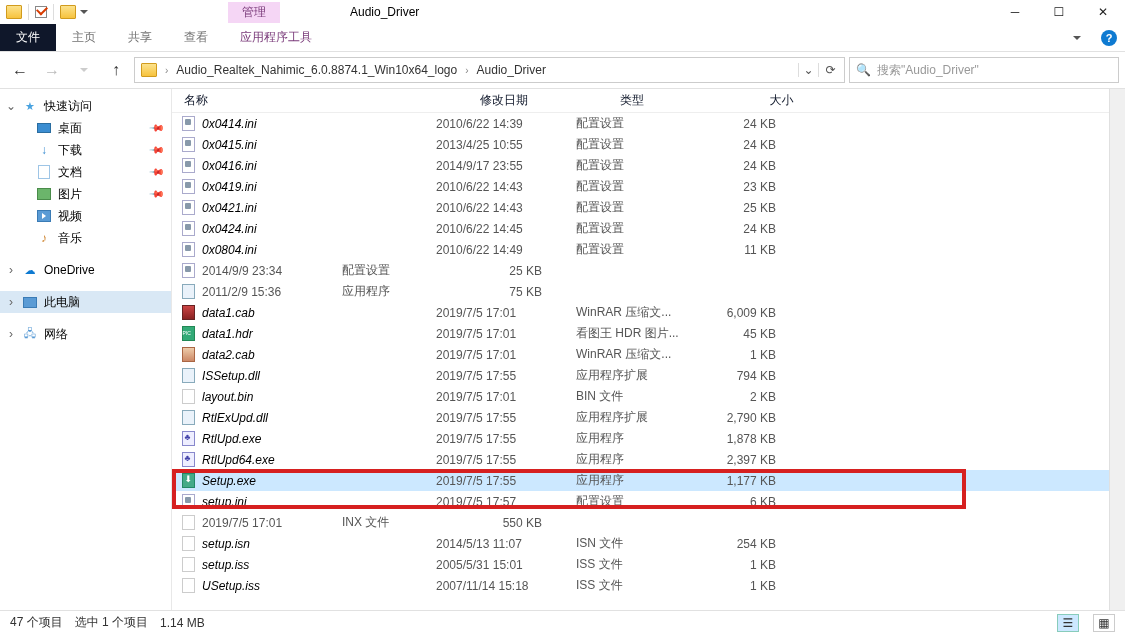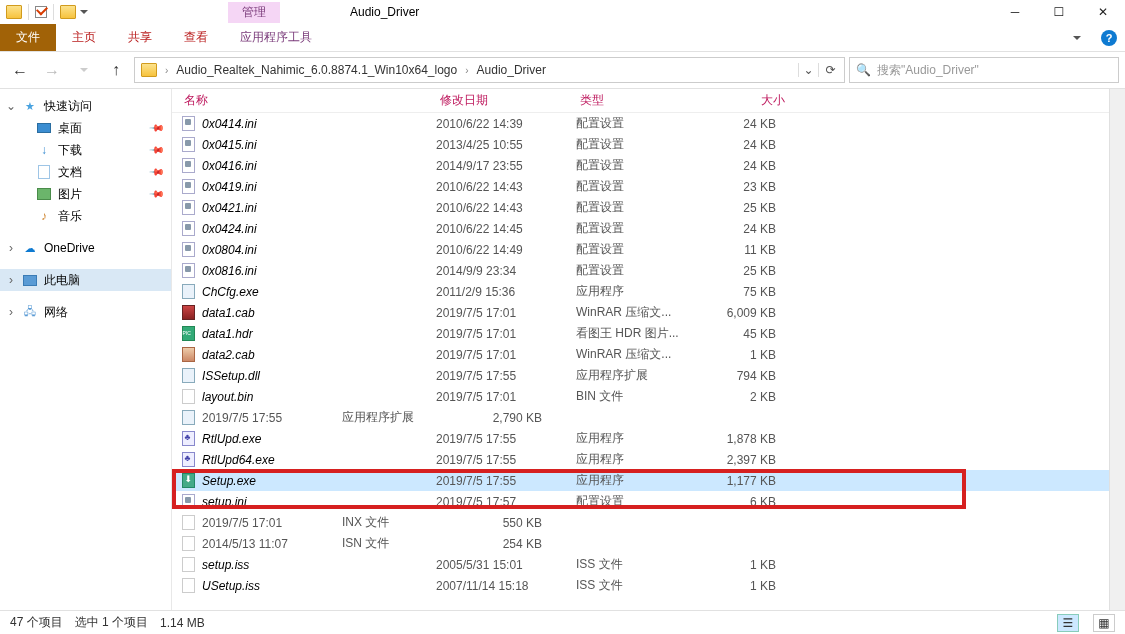--- a/index.html
+++ b/index.html
@@ -9,22 +9,22 @@
 .title-bar .qat .folder-ic { width: 16px; height: 14px; background: linear-gradient(#fce28c,#f7c33e); border: 1px solid #d19b1d; border-radius: 1px; }
 .title-bar .qat .sep { width: 1px; height: 16px; background: #ddd; margin: 0 2px; }
 .title-bar .qat .check { width: 12px; height: 12px; border: 1px solid #888; position: relative; }
 .title-bar .qat .check.on::after { content:""; position:absolute; left:1px; top:-1px; width:8px; height:5px; border-left:2px solid #d83b01; border-bottom:2px solid #d83b01; transform: rotate(-45deg); }
 .title-bar .qat .drop { width: 7px; height: 4px; border-left:4px solid transparent; border-right:4px solid transparent; border-top:4px solid #555; }
 .tab-context { background: #f5d6f5; color:#7a3a7a; padding: 2px 14px; font-size:12px; margin-left: 140px; }
 .title-text { margin-left: 70px; color: #000; font-size: 12px; }
 .win-controls { margin-left: auto; display: flex; }
 .win-controls div { width: 44px; height: 24px; display:flex; align-items:center; justify-content:center; color:#222; }
 .ribbon-tabs { height: 28px; display: flex; align-items: stretch; border-bottom: 1px solid #e1e1e1; }
-.ribbon-tabs .file-tab { background: #a16207; color: #fff; padding: 0 16px; display:flex; align-items:center; }
-.ribbon-tabs .tab { padding: 0 16px; display:flex; align-items:center; color:#b91c1c; }
+.ribbon-tabs .file-tab { background: #0f172a; color: #fff; padding: 0 16px; display:flex; align-items:center; }
+.ribbon-tabs .tab { padding: 0 16px; display:flex; align-items:center; color:#737373; }
 .ribbon-tabs .tab.tool { color: #7a3a7a; }
 .ribbon-tabs .spacer { flex:1; }
 .ribbon-tabs .collapse { width: 32px; display:flex; align-items:center; justify-content:center; color:#555; }
 .ribbon-tabs .help { width: 32px; display:flex; align-items:center; justify-content:center; }
 .help-circle { width:16px; height:16px; border-radius:50%; background:#0e7ad1; color:#fff; display:flex; align-items:center; justify-content:center; font-weight:bold; font-size:11px; }
 .addr-bar { height: 36px; display:flex; align-items:center; padding: 4px 6px; gap:4px; }
 .nav-btn { width: 28px; height: 26px; display:flex; align-items:center; justify-content:center; color:#333; }
 .nav-btn.dis { color: #bbb; }
 .drop-sm { width: 8px; height:4px; border-left:4px solid transparent; border-right:4px solid transparent; border-top:4px solid #555; }
 .nav-btn.dis .drop-sm { border-top-color:#ccc; }
@@ -53,25 +53,25 @@
 .ic-doc { width:12px; height:14px; background:#fff; border:1px solid #9ec5e6; }
 .ic-pic { width:14px; height:12px; background:#6bb56b; border:1px solid #4a8c4a; }
 .ic-vid { width:14px; height:12px; background:#5a9bd5; border:1px solid #3a7bb5; position:relative; }
 .ic-vid::after { content:""; position:absolute; left:4px; top:2px; border-left:4px solid #fff; border-top:3px solid transparent; border-bottom:3px solid transparent; }
 .ic-music { color:#d18b3a; }
 .ic-cloud { color:#0e7ad1; }
 .ic-pc { width:14px; height:11px; background:#5a9bd5; border:1px solid #3a7bb5; }
 .ic-net { color:#5a9bd5; }
 .filelist { flex:1; display:flex; flex-direction:column; overflow:hidden; background:#fff; position: relative; }
 .col-headers { display:flex; height: 24px; border-bottom: 1px solid #eee; align-items:center; padding-left: 8px; }
-.col-headers div { color:#be185d; padding-left: 4px; border-right: 1px solid transparent; }
+.col-headers div { color:#0f172a; padding-left: 4px; border-right: 1px solid transparent; }
 .col-name { width: 256px; }
-.col-date { width: 140px; }
+.col-date { width: 140px; margin-left: 40px; }
 .col-type { width: 118px; }
-.col-size { width: 92px; text-align: right; }
+.col-size { width: 92px; text-align: center; }
 .rows { overflow:auto; }
 .row { display:flex; height: 21px; align-items:center; padding-left: 8px; position: relative; }
 .row.sel { background: #cce8ff; }
 .row .ic { width:16px; height:16px; margin-right: 6px; display:flex; align-items:center; justify-content:center; font-size:10px; }
 .row .nm { width: 234px; color:#000; white-space:nowrap; overflow:hidden; text-overflow:ellipsis;font-style:italic; }
 .row .dt { width: 140px; color:#555; }
 .row .tp { width: 114px; color:#555; white-space:nowrap; overflow:hidden; text-overflow:ellipsis; }
 .row .sz { width: 90px; color:#555; text-align:right; padding-right: 4px; }
 .ic-ini { width:13px; height:15px; background:#fff; border:1px solid #aac; position:relative; }
 .ic-ini::after { content:""; position:absolute; left:2px; top:2px; width:6px; height:6px; background:#89a; border-radius:1px; }
@@ -187,20 +187,26 @@
         </div>
         <div class="np-item np-sub">
           <span class="ic">
             <span class="ic-pic"></span>
           </span>
           <span>图片</span>
           <span class="pin">📌</span>
         </div>
         <div class="np-item np-sub">
           <span class="ic">
+            <span class="ic-vid"></span>
+          </span>
+          <span>视频</span>
+        </div>
+        <div class="np-item np-sub">
+          <span class="ic">
             <span class="ic-music">♪</span>
           </span>
           <span>音乐</span>
         </div>
       </div>
     <div class="np-sep"></div>
     <div class="np-item">
       <span class="exp">›</span>
       <span class="ic ic-cloud">☁</span>
       <span>OneDrive</span>
@@ -289,30 +295,28 @@
           </span>
           <span class="nm">0x0804.ini</span>
           <span class="dt">2010/6/22 14:49</span>
           <span class="tp">配置设置</span>
           <span class="sz">11 KB</span>
         </div>
         <div class="row">
           <span class="ic">
             <span class="ic-ini"></span>
           </span>
-          <span class="nm">0x0816.ini</span>
           <span class="dt">2014/9/9 23:34</span>
           <span class="tp">配置设置</span>
           <span class="sz">25 KB</span>
         </div>
         <div class="row">
           <span class="ic">
             <span class="ic-exe"></span>
           </span>
-          <span class="nm">ChCfg.exe</span>
           <span class="dt">2011/2/9 15:36</span>
           <span class="tp">应用程序</span>
           <span class="sz">75 KB</span>
         </div>
         <div class="row">
           <span class="ic">
             <span class="ic-cab"></span>
           </span>
           <span class="nm">data1.cab</span>
           <span class="dt">2019/7/5 17:01</span>
@@ -352,20 +356,21 @@
           </span>
           <span class="nm">layout.bin</span>
           <span class="dt">2019/7/5 17:01</span>
           <span class="tp">BIN 文件</span>
           <span class="sz">2 KB</span>
         </div>
         <div class="row">
           <span class="ic">
             <span class="ic-exe"></span>
           </span>
+          <span class="nm">RtlExUpd.dll</span>
           <span class="dt">2019/7/5 17:55</span>
           <span class="tp">应用程序扩展</span>
           <span class="sz">2,790 KB</span>
         </div>
         <div class="row">
           <span class="ic">
             <span class="ic-rtl"></span>
           </span>
           <span class="nm">RtlUpd.exe</span>
           <span class="dt">2019/7/5 17:55</span>
@@ -404,20 +409,21 @@
             <span class="ic-blank"></span>
           </span>
           <span class="dt">2019/7/5 17:01</span>
           <span class="tp">INX 文件</span>
           <span class="sz">550 KB</span>
         </div>
         <div class="row">
           <span class="ic">
             <span class="ic-blank"></span>
           </span>
+          <span class="nm">setup.isn</span>
           <span class="dt">2014/5/13 11:07</span>
           <span class="tp">ISN 文件</span>
           <span class="sz">254 KB</span>
         </div>
         <div class="row">
           <span class="ic">
             <span class="ic-blank"></span>
           </span>
           <span class="nm">setup.iss</span>
           <span class="dt">2005/5/31 15:01</span>

